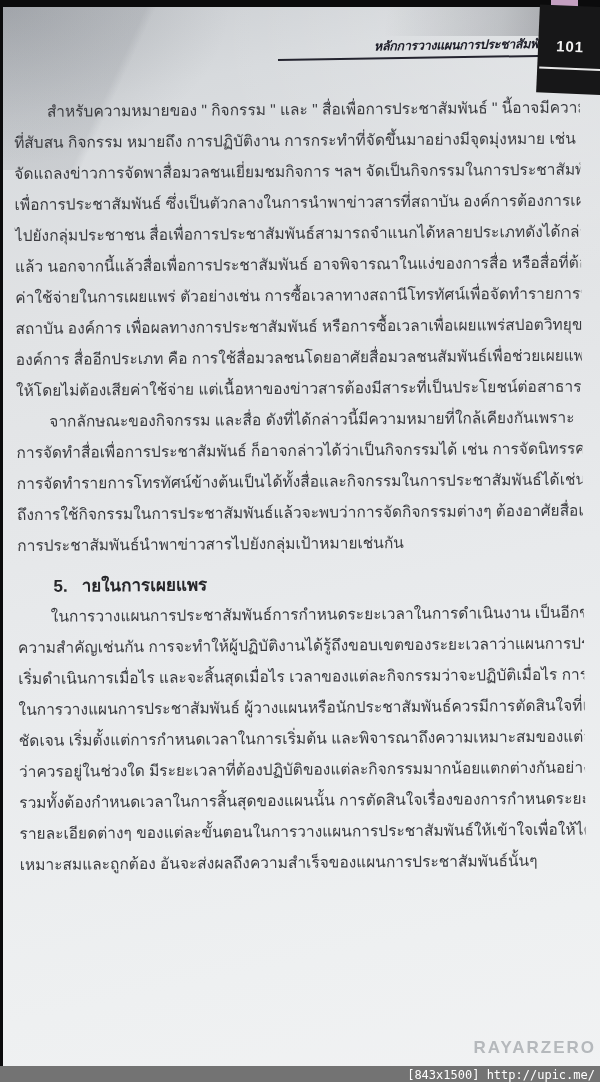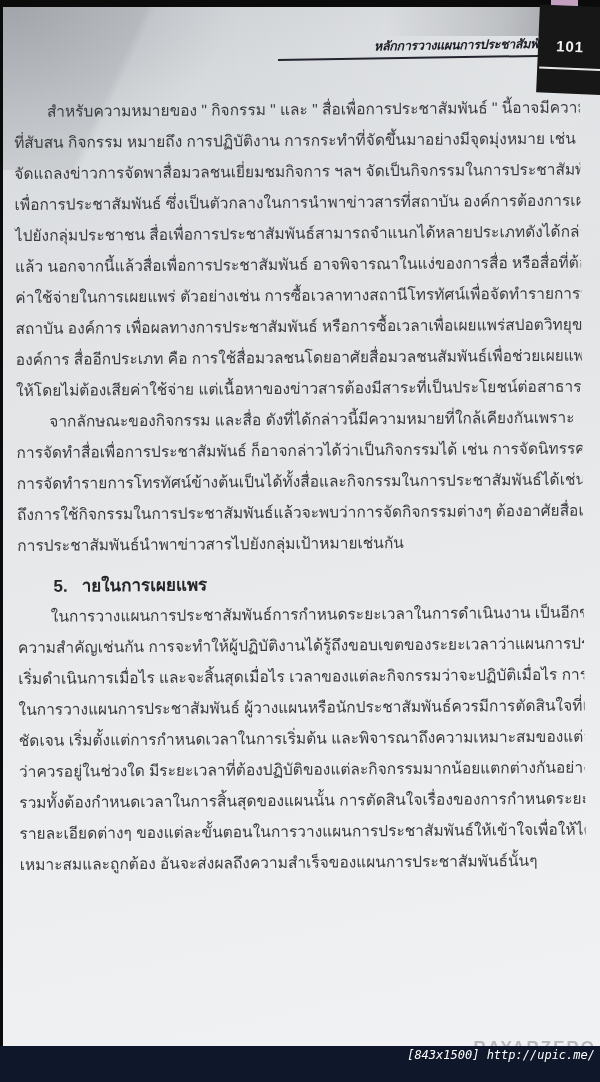--- a/index.html
+++ b/index.html
@@ -63,21 +63,21 @@
     white-space:nowrap;
   }
   .heading .hnum{margin-right:14px;}
   
   .watermark{
     position:absolute;right:4px;bottom:24px;
     font-weight:bold;font-size:17px;letter-spacing:2px;
     color:#a2a6aa;opacity:0.75;white-space:nowrap;
   }
   .footer-bar{
-    position:absolute;left:0;bottom:0;width:100%;height:36px;background:#0f172a;font-style:italic;
+    position:absolute;left:0;bottom:0;width:100%;height:16px;background:#737373;
   }
   .footer-text{
     position:absolute;right:5px;top:0;height:20px;line-height:19px;
     color:#ffffff;font-size:12px;font-family:"DejaVu Sans Mono",monospace;
     white-space:nowrap;
   }
 </style>
 </head>
 <body>
 

